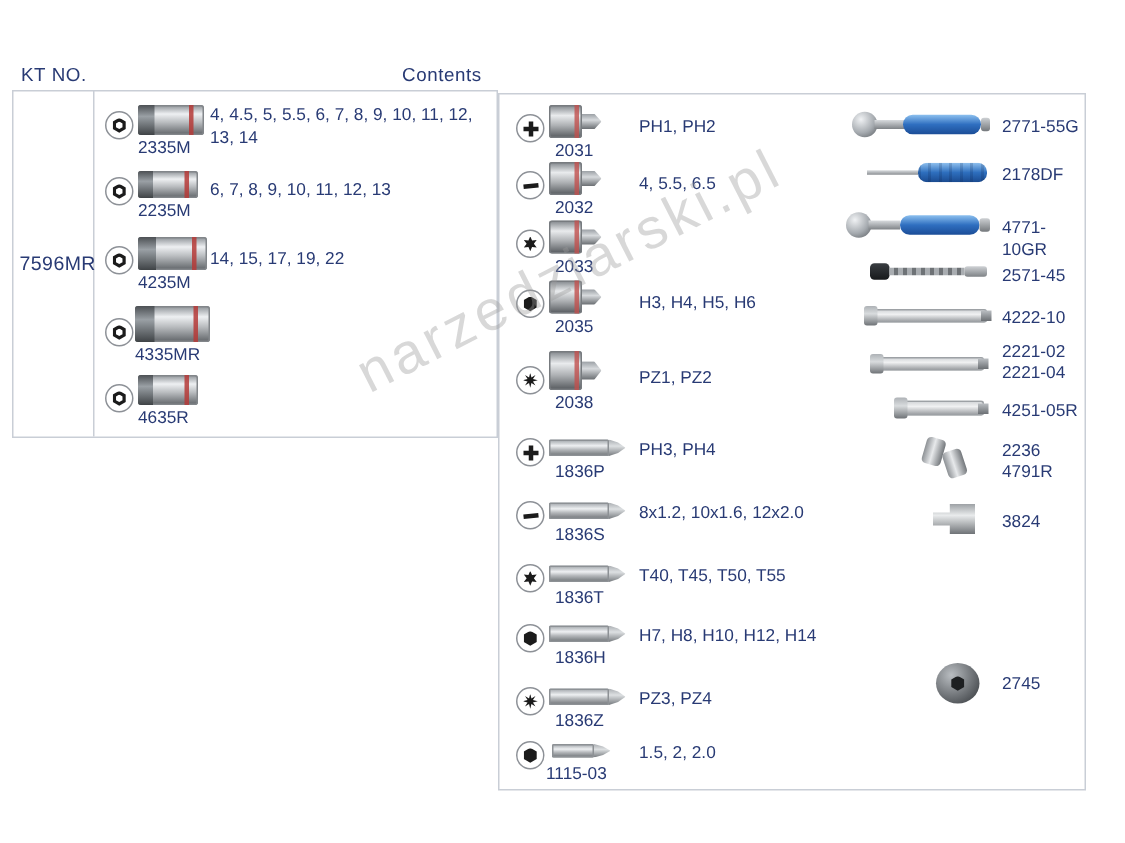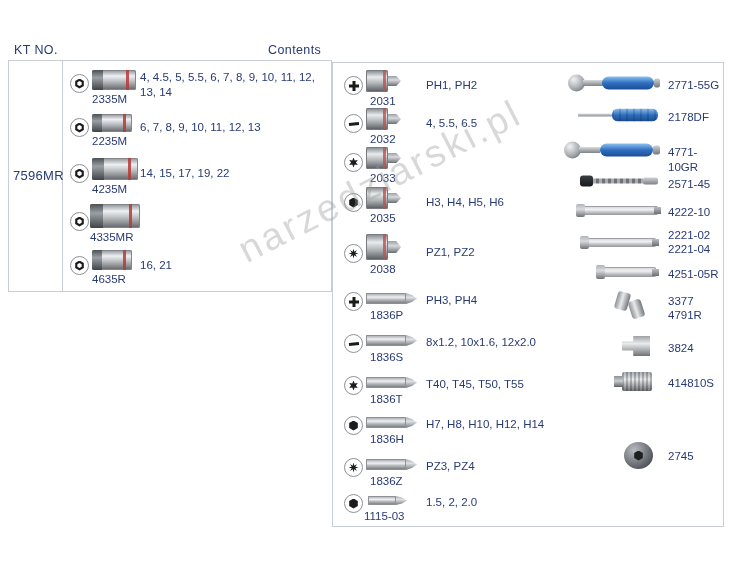--- a/index.html
+++ b/index.html
@@ -149,21 +149,20 @@
       </div>
     <div class="socket" style="left:24px;top:6px;width:50px;height:24px"></div>
     <div class="lbl" style="left:24px;top:32px">4335MR</div>
   </div>
   <div class="row" style="left:66px;top:248px;width:262px;height:40px">
     <div class="circle" style="left:4px;top:8px">
         <span class="ic" data-icon="hexagon"></span>
       </div>
     <div class="socket" style="left:26px;top:2px;width:40px;height:20px"></div>
     <div class="lbl" style="left:26px;top:24px">4635R</div>
-    <div class="lbl" style="left:74px;top:10px;width:188px">16, 21</div>
   </div>
 
   <div class="row" style="left:340px;top:68px;width:210px;height:38px">
     <div class="circle" style="left:4px;top:8px">
         <span class="ic" data-icon="phillips"></span>
       </div>
     <div class="sbit" style="left:26px;top:2px;height:22px"></div>
     <div class="lbl" style="left:30px;top:26px">2031</div>
     <div class="lbl nowrap" style="left:86px;top:10px">PH1, PH2</div>
   </div>
@@ -291,29 +290,25 @@
   </div>
   <div class="row" style="left:560px;top:262px;width:162px;height:22px">
     <div class="ext" style="left:38px;top:5px;width:58px;height:10px"></div>
     <div class="lbl" style="left:108px;top:5px">4251-05R</div>
   </div>
   <div class="row" style="left:560px;top:290px;width:162px;height:32px">
     <div class="uj" style="left:52px;top:2px;width:44px;height:28px">
       <span class="uj-a"></span>
         <span class="uj-b"></span>
     </div>
-    <div class="lbl" style="left:108px;top:4px">3377</div>
+    <div class="lbl" style="left:108px;top:4px">2236</div>
     <div class="lbl" style="left:108px;top:18px">4791R</div>
   </div>
   <div class="row" style="left:560px;top:334px;width:162px;height:24px">
     <div class="ad1" style="left:62px;top:2px;width:28px;height:20px"></div>
     <div class="lbl" style="left:108px;top:7px">3824</div>
   </div>
-  <div class="row" style="left:560px;top:370px;width:162px;height:24px">
-    <div class="ad2" style="left:62px;top:2px;width:30px;height:19px"></div>
-    <div class="lbl" style="left:108px;top:6px">414810S</div>
-  </div>
   <div class="row" style="left:560px;top:440px;width:162px;height:30px">
     <div class="knob" style="left:64px;top:2px;width:29px;height:27px"></div>
     <div class="lbl" style="left:108px;top:9px">2745</div>
   </div>
 
 </div>
 
 </body></html>

